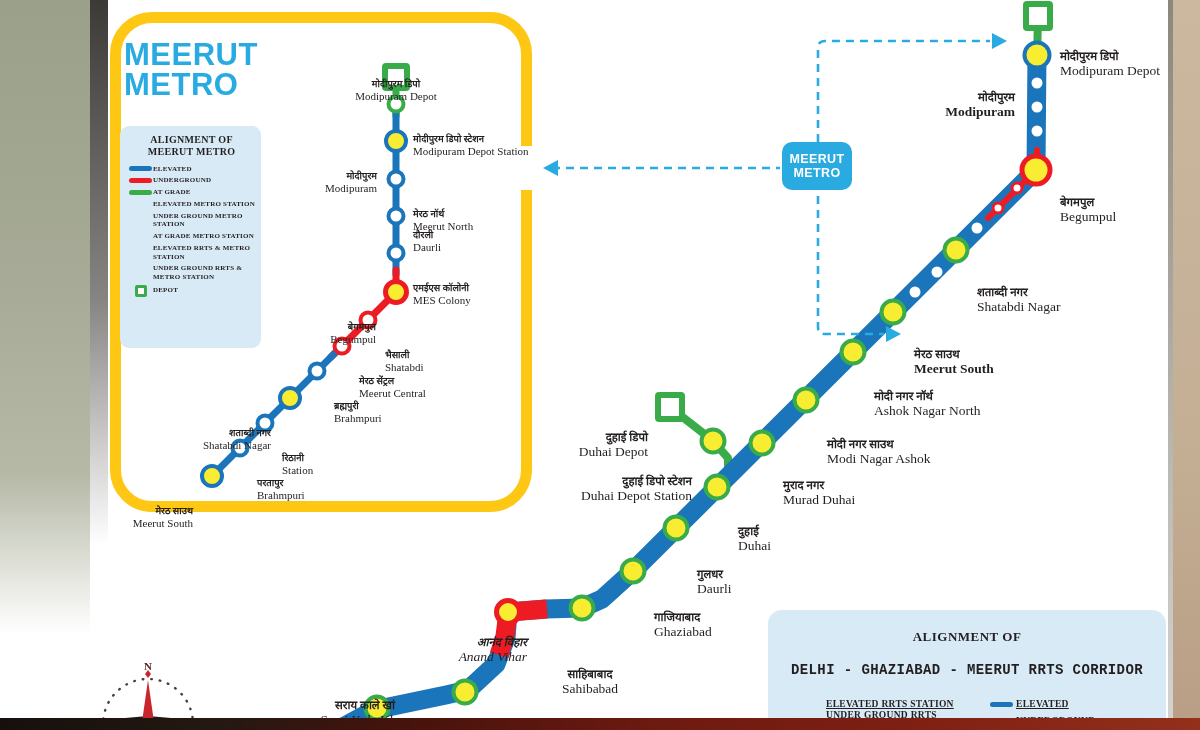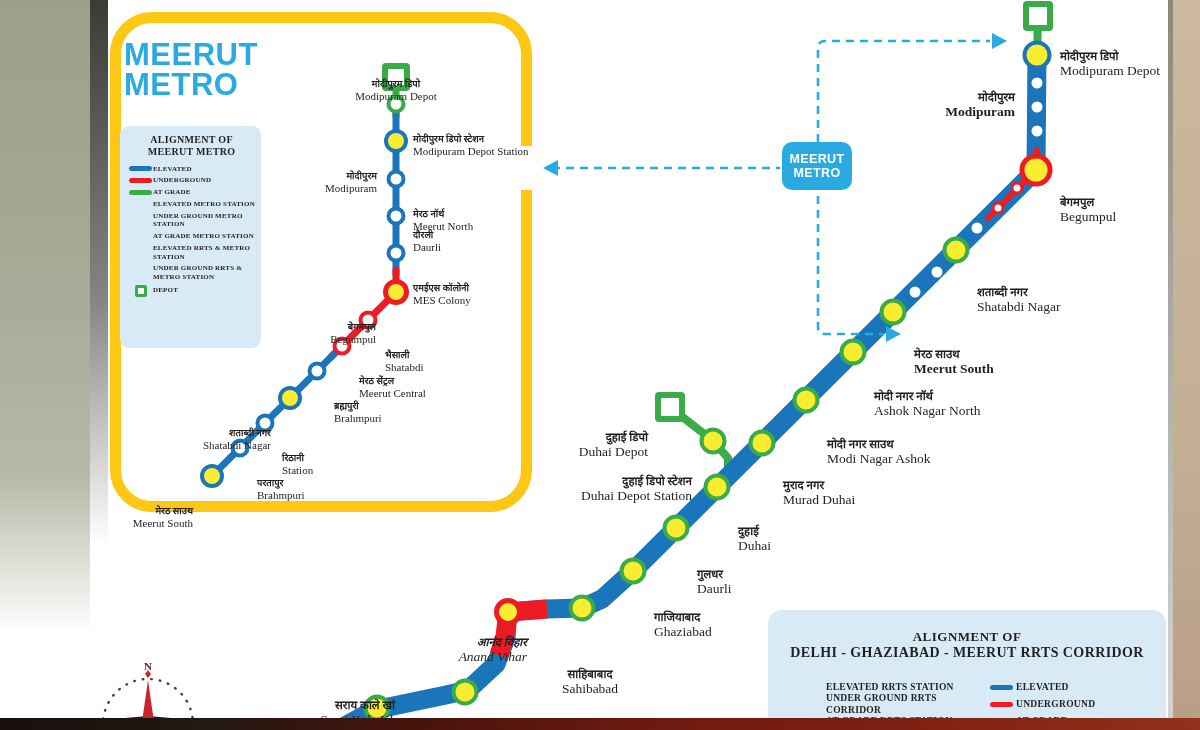--- a/index.html
+++ b/index.html
@@ -34,25 +34,25 @@
     background:var(--legendbg);border-radius:9px;padding:8px 6px 6px 8px;box-sizing:border-box;}
   .inset-legend .lg-title{text-align:center;font-weight:700;font-size:10px;line-height:1.18;letter-spacing:.3px;}
   .inset-legend .rows{margin-top:7px;}
   .lg-row{display:flex;align-items:center;margin:3px 0;}
   .lg-ic{width:25px;flex:0 0 25px;display:flex;justify-content:center;}
   .lg-lb{font-size:7px;line-height:1.25;letter-spacing:.2px;font-weight:600;}
   
   .corr-legend{position:absolute;left:768px;top:610px;width:398px;height:150px;z-index:30;
     background:var(--legendbg);border-radius:14px;padding-top:19px;box-sizing:border-box;}
   .corr-legend .t1{text-align:center;font-weight:700;font-size:13px;letter-spacing:.5px;}
-  .corr-legend .t2{text-align:center;font-weight:700;font-size:14px;letter-spacing:.4px;margin-top:0;}
+  .corr-legend .t2{text-align:center;font-weight:700;font-size:14px;letter-spacing:.4px;margin-top:17px;font-family:Liberation Mono, monospace;}
   .corr-rows{display:flex;margin-top:18px;padding-left:28px;}
   .corr-col{display:flex;flex-direction:column;}
   .corr-col.c1{width:190px;}
-  .corr-col .lg-row{margin:2.5px 0;height:12px;}
+  .corr-col .lg-row{margin:2.5px 0;height:12px;text-decoration:underline;}
   .corr-col .lg-lb{font-size:9.5px;font-weight:600;letter-spacing:.3px;}
   .corr-col .lg-ic{width:30px;flex:0 0 30px;}
 
   
   .sw{display:inline-block;box-sizing:border-box;}
   .sw-line{width:23px;height:5px;border-radius:3px;}
   .sw-line-blue{background:var(--blue);} .sw-line-red{background:var(--red);} .sw-line-green{background:var(--green);}
   .sw-ring-blue{border-color:var(--blue);} .sw-ring-red{border-color:var(--red);} .sw-ring-green{border-color:var(--green);}
   .sw-rrts-blue{border-color:var(--blue);} .sw-rrts-red{border-color:var(--red);} .sw-rrts-green{border-color:var(--green);}
   .sw-square-green{width:12px;height:12px;border-radius:2px;background:#fff;border:3px solid var(--green);}

